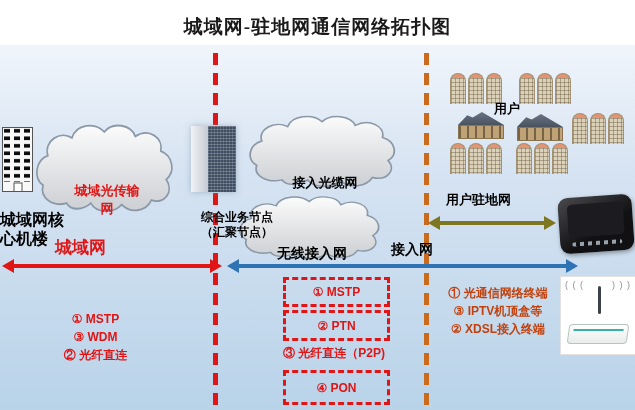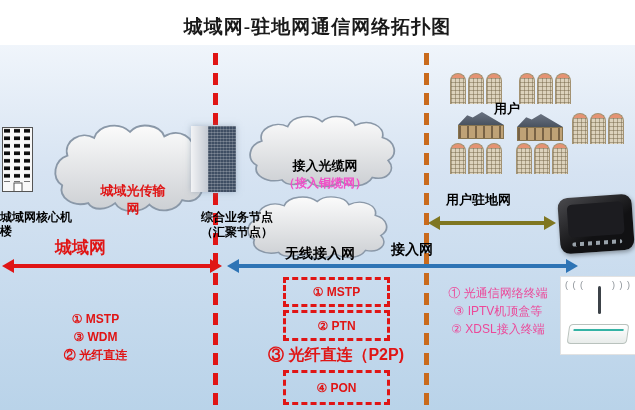--- a/index.html
+++ b/index.html
@@ -88,54 +88,53 @@
   </defs>
 </svg>
 
 <div id="stage">
   <div class="title">城域网-驻地网通信网络拓扑图</div>
   <div id="panel"></div>
 
   <div class="vline red"></div>
   <div class="vline orange"></div>
 
-  <div class="cloud" style="left:51px;top:120px;width:148px;height:98px;padding-left:16px;">
+  <div class="cloud" style="left:33px;top:120px;width:148px;height:98px;">
     <svg viewBox="0 0 220 132" preserveAspectRatio="none">
         <use href="#cloudp"></use>
       </svg>
     <div class="ctext">
         <span class="red-lbl" style="font-size:13px;width:72px;">城域光传输网</span>
       </div>
   </div>
   <div class="cloud" style="left:246px;top:112px;width:158px;height:80px;">
     <svg viewBox="0 0 220 132" preserveAspectRatio="none">
         <use href="#cloudp"></use>
       </svg>
     <div class="ctext">
       <span class="blue-lbl" style="font-size:13px;">接入光缆网</span>
-      <span class="magenta-lbl" style="font-size:12px;">（接入铜缆网）</span>
-    </div>
-  </div>
-  <div class="cloud" style="left:244px;top:193px;width:152px;height:70px;">
+    </div>
+  </div>
+  <div class="cloud" style="left:236px;top:193px;width:152px;height:70px;">
     <svg viewBox="0 0 220 132" preserveAspectRatio="none">
         <use href="#cloudp"></use>
       </svg>
     <div class="ctext">
         <span class="blue-lbl" style="font-size:14px;">无线接入网</span>
       </div>
   </div>
 
   <div class="core-bld">
     <svg viewBox="0 0 31 65" width="31" height="65">
       <rect x="0.5" y="0.5" width="30" height="64" fill="#f8f8f8" stroke="#555"></rect>
       <rect x="1" y="1" width="29" height="54" fill="url(#winp)"></rect>
       <rect x="12" y="56" width="8" height="8.5" fill="#ffffff" stroke="#555"></rect>
     </svg>
   </div>
-  <div class="lbl blue-lbl" style="left:0px;top:210px;width:72px;white-space:normal;font-size:12px;line-height:1.2;">城域网核心机楼</div>
+  <div class="lbl blue-lbl" style="left:0px;top:210px;width:72px;white-space:normal;font-size:16px;line-height:1.2;">城域网核心机楼</div>
 
   <div class="sky">
       <span class="l"></span>
       <span class="r"></span>
     </div>
   <div class="lbl blue-lbl" style="left:178px;top:210px;width:118px;white-space:normal;font-size:12px;line-height:1.25;text-align:center;z-index:3;">
     <div>综合业务节点</div>
     <div>（汇聚节点）</div>
   </div>
 
@@ -205,21 +204,21 @@
   </div>
 
   <div class="tlist red-lbl" style="left:38px;top:310px;width:115px;font-size:12px;font-weight:bold;">
     <div>① MSTP</div>
     <div>③ WDM</div>
     <div>② 光纤直连</div>
   </div>
 
   <div class="dbox" style="left:283px;top:277px;height:24px;">① MSTP</div>
   <div class="dbox" style="left:283px;top:310px;height:25px;">② PTN</div>
-  <div class="lbl red-lbl" style="left:268px;top:345px;width:132px;font-size:16px;text-align:center;">③ 光纤直连（P2P)</div>
+  <div class="lbl red-lbl" style="left:268px;top:345px;width:132px;font-size:12px;text-align:center;">③ 光纤直连（P2P)</div>
   <div class="dbox" style="left:283px;top:370px;height:29px;">④ PON</div>
 
-  <div class="tlist" style="left:434px;top:284px;width:128px;font-size:12px;color:#ec4899;font-weight:normal;">
+  <div class="tlist" style="left:434px;top:284px;width:128px;font-size:12px;color:#c2410c;font-weight:bold;">
     <div>① 光通信网络终端</div>
     <div>③ IPTV机顶盒等</div>
     <div>② XDSL接入终端</div>
   </div>
 </div>
 
 </body></html>

